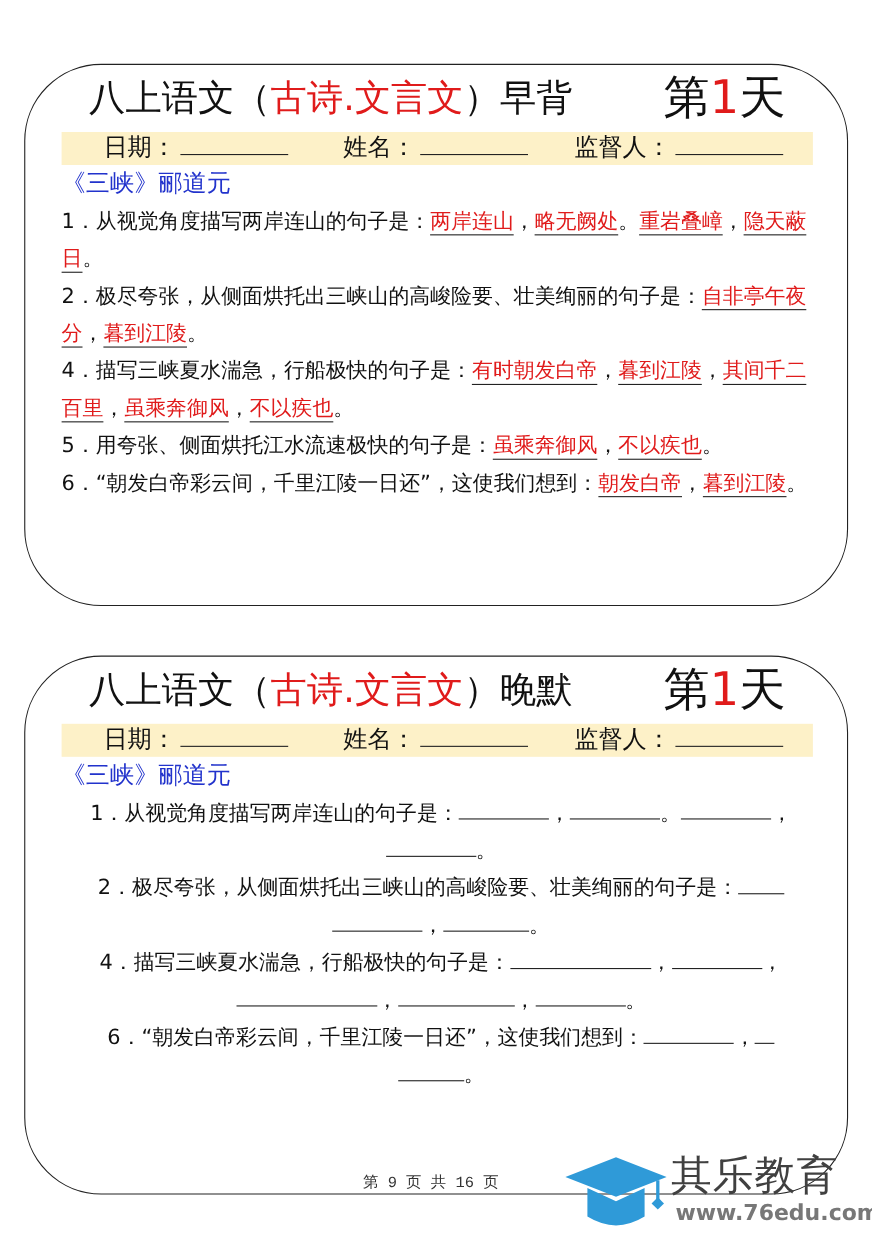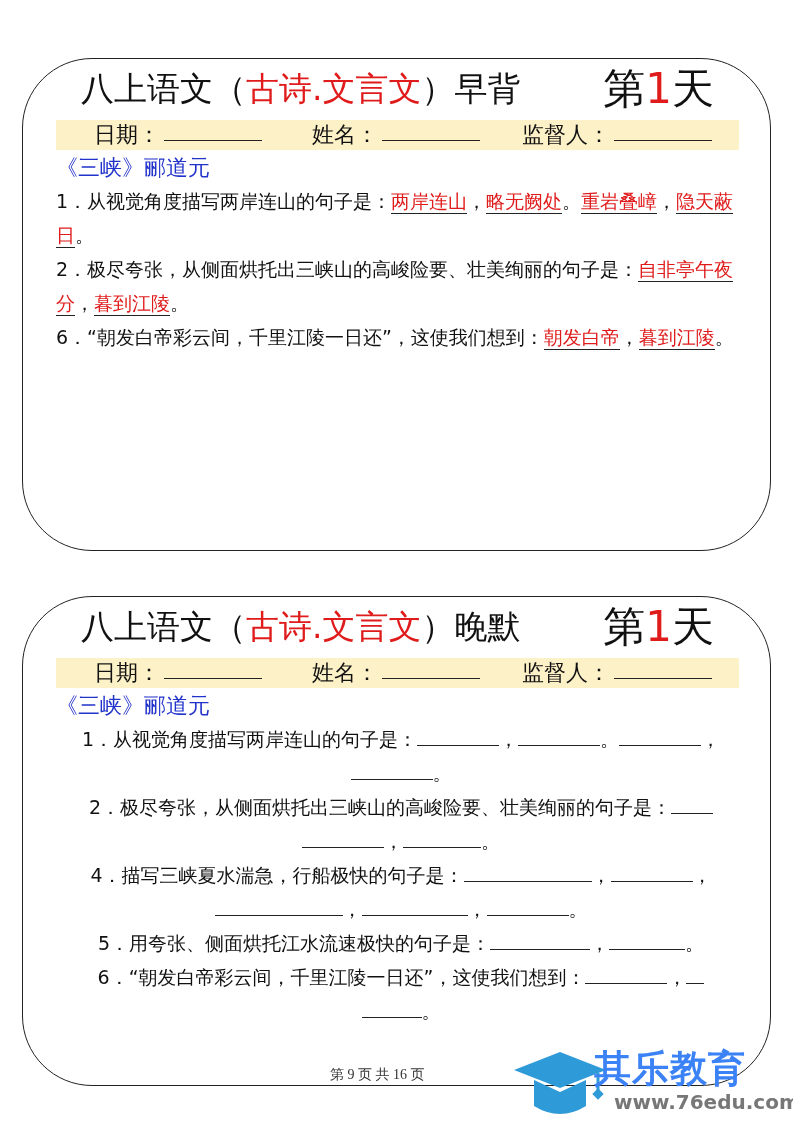--- a/index.html
+++ b/index.html
@@ -37,28 +37,28 @@
     position: absolute; left: 33px; top: 96px; font-size: 22px; line-height: 26px; color: #2233cc;
   }
   .body {
     position: absolute; left: 33px; top: 125px; width: 690px;
     font-size: 19px; line-height: 34px;
   }
   .q { margin: 0; }
   .ans { color: #e01b1b; border-bottom: 1.4px solid #222; padding-bottom: 1px; }
   .blankline { display: inline-block; border-bottom: 1.3px solid #222; height: 22px; vertical-align: baseline; }
   .footer {
-    position: absolute; left: 330px; top: 1066px; font-family: Liberation Serif, serif;
+    position: absolute; left: 330px; top: 1066px; font-family: Liberation Mono, monospace;
     font-size: 14px; color: #333; white-space: nowrap;
   }
   .logo {
     position: absolute; left: 510px; top: 1040px; width: 283px; height: 82px;
   }
   .logo-text {
-    position: absolute; left: 84px; top: 4px; font-size: 37px; font-weight: bold; color: #3b82f6; letter-spacing: 1px; white-space: nowrap;
+    position: absolute; left: 100px; top: 4px; font-size: 37px; font-weight: normal; color: #404040; letter-spacing: 1px; white-space: nowrap;
   }
   .logo-url {
     position: absolute; left: 104px; top: 50px; font-size: 20px; font-weight: bold; color: #777; white-space: nowrap;
     font-family: "DejaVu Sans", sans-serif;
   }
 </style>
 </head>
 <body>
 
 <div class="card morning">
@@ -70,20 +70,22 @@
   </div>
   <div class="infobar">
     <span class="field" style="left:38px"><span>日期：</span><span class="blank"></span></span>
     <span class="field" style="left:256px"><span>姓名：</span><span class="blank"></span></span>
     <span class="field" style="left:466px"><span>监督人：</span><span class="blank"></span></span>
   </div>
   <div class="source">《三峡》郦道元</div>
   <div class="body">
     <p class="q"><span>1．从视觉角度描写两岸连山的句子是：</span><span class="ans">两岸连山</span><span>，</span><span class="ans">略无阙处</span><span>。</span><span class="ans">重岩叠嶂</span><span>，</span><span class="ans">隐天蔽日</span><span>。</span></p>
     <p class="q"><span>2．极尽夸张，从侧面烘托出三峡山的高峻险要、壮美绚丽的句子是：</span><span class="ans">自非亭午夜分</span><span>，</span><span class="ans">暮到江陵</span><span>。</span></p>
+    <p class="q"><span>4．描写三峡夏水湍急，行船极快的句子是：</span><span class="ans">有时朝发白帝</span><span>，</span><span class="ans">暮到江陵</span><span>，</span><span class="ans">其间千二百里</span><span>，</span><span class="ans">虽乘奔御风</span><span>，</span><span class="ans">不以疾也</span><span>。</span></p>
+    <p class="q"><span>5．用夸张、侧面烘托江水流速极快的句子是：</span><span class="ans">虽乘奔御风</span><span>，</span><span class="ans">不以疾也</span><span>。</span></p>
     <p class="q"><span>6．“朝发白帝彩云间，千里江陵一日还”，这使我们想到：</span><span class="ans">朝发白帝</span><span>，</span><span class="ans">暮到江陵</span><span>。</span></p>
   </div>
 </div>
 
 <div class="card evening">
   <div class="title">
     <span>八上语文（</span><span class="red">古诗.文言文</span><span>）晚默</span>
   </div>
   <div class="day">
     <span>第</span><span class="red">1</span><span>天</span>
@@ -91,21 +93,20 @@
   <div class="infobar">
     <span class="field" style="left:38px"><span>日期：</span><span class="blank"></span></span>
     <span class="field" style="left:256px"><span>姓名：</span><span class="blank"></span></span>
     <span class="field" style="left:466px"><span>监督人：</span><span class="blank"></span></span>
   </div>
   <div class="source">《三峡》郦道元</div>
   <div class="body">
     <p class="q"><span>1．从视觉角度描写两岸连山的句子是：</span><span class="blankline" style="width:82px"></span><span>，</span><span class="blankline" style="width:82px"></span><span>。</span><span class="blankline" style="width:82px"></span><span>，</span><br><span class="blankline" style="width:82px"></span><span>。</span></p>
     <p class="q"><span>2．极尽夸张，从侧面烘托出三峡山的高峻险要、壮美绚丽的句子是：</span><span class="blankline" style="width:42px"></span><br><span class="blankline" style="width:82px"></span><span>，</span><span class="blankline" style="width:78px"></span><span>。</span></p>
     <p class="q"><span>4．描写三峡夏水湍急，行船极快的句子是：</span><span class="blankline" style="width:128px"></span><span>，</span><span class="blankline" style="width:82px"></span><span>，</span><br><span class="blankline" style="width:128px"></span><span>，</span><span class="blankline" style="width:106px"></span><span>，</span><span class="blankline" style="width:82px"></span><span>。</span></p>
-    <p class="q"><span>5．用夸张、侧面烘托江水流速极快的句子是：</span><span class="blankline" style="width:100px"></span><span>，</span><span class="blankline" style="width:76px"></span><span>。</span></p>
     <p class="q"><span>6．“朝发白帝彩云间，千里江陵一日还”，这使我们想到：</span><span class="blankline" style="width:82px"></span><span>，</span><span class="blankline" style="width:18px"></span><br><span class="blankline" style="width:60px"></span><span>。</span></p>
   </div>
 </div>
 
 <div class="footer">第 9  页 共 16  页</div>
 
 <div class="logo">
   <svg width="100" height="82" viewBox="0 0 100 82" style="position:absolute;left:0;top:0">
     <polygon points="4,30 50,12 96,30 50,48" fill="#2f9ad8"></polygon>
     <path d="M24,40 L24,66 Q50,82 76,66 L76,40 L50,52 Z" fill="#2f9ad8"></path>

